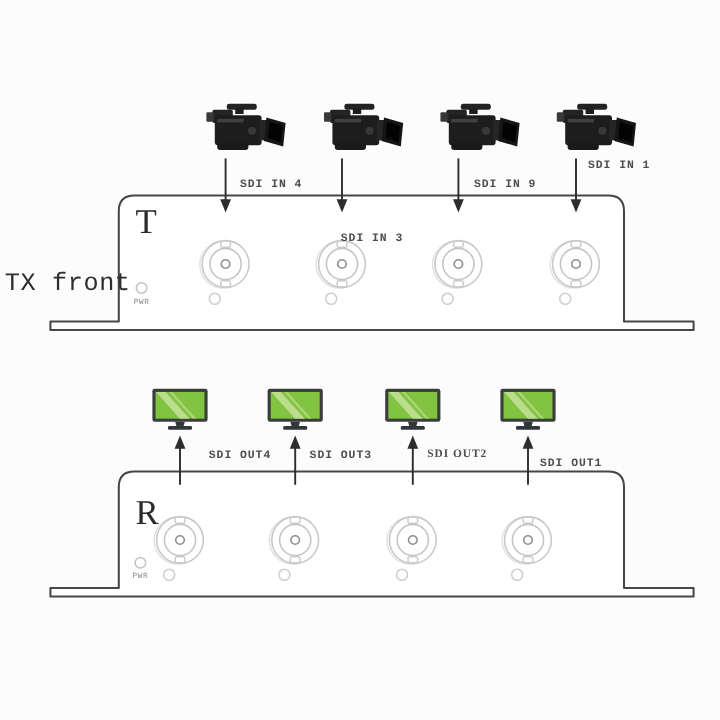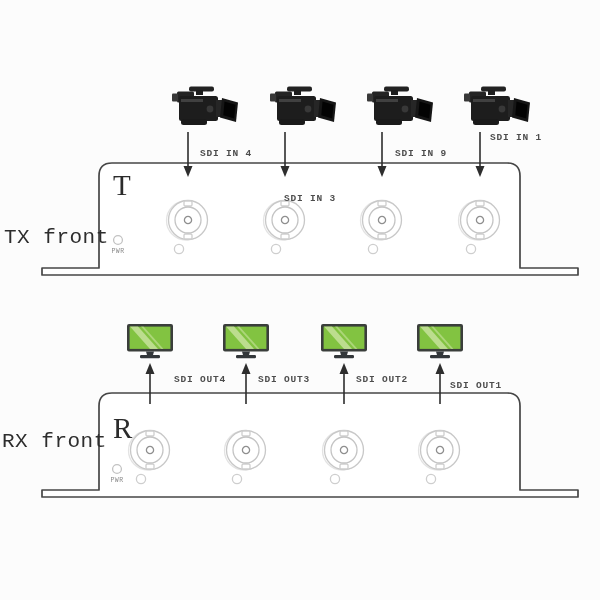--- a/index.html
+++ b/index.html
@@ -100,21 +100,20 @@
   </svg>
 
   <div class="txt side-label" style="left:4px;top:226px;">TX front</div>
   <div class="txt panel-letter" style="left:113px;top:169px;">T</div>
   <div class="txt port-label" style="left:200px;top:148px;">SDI IN 4</div>
   <div class="txt port-label" style="left:284px;top:148px;margin-top:45px;">SDI IN 3</div>
   <div class="txt port-label" style="left:395px;top:148px;">SDI IN 9</div>
   <div class="txt port-label" style="left:490px;top:132px;">SDI IN 1</div>
   <div class="txt pwr-label" style="left:103px;top:248px;">PWR</div>
 
-  <div class="txt side-label" style="left:2px;top:430px;">RX front</div>
   <div class="txt panel-letter" style="left:113px;top:412px;">R</div>
   <div class="txt port-label" style="left:162px;top:374px;margin-left:12px;">SDI OUT4</div>
   <div class="txt port-label" style="left:258px;top:374px;font-family:Liberation Mono, monospace;">SDI OUT3</div>
-  <div class="txt port-label" style="left:356px;top:374px;">SDI OUT2</div>
+  <div class="txt port-label" style="left:356px;top:374px;font-family:Liberation Serif, serif;">SDI OUT2</div>
   <div class="txt port-label" style="left:450px;top:380px;">SDI OUT1</div>
   <div class="txt pwr-label" style="left:102px;top:477px;">PWR</div>
 
 </div>
 
 </body></html>

